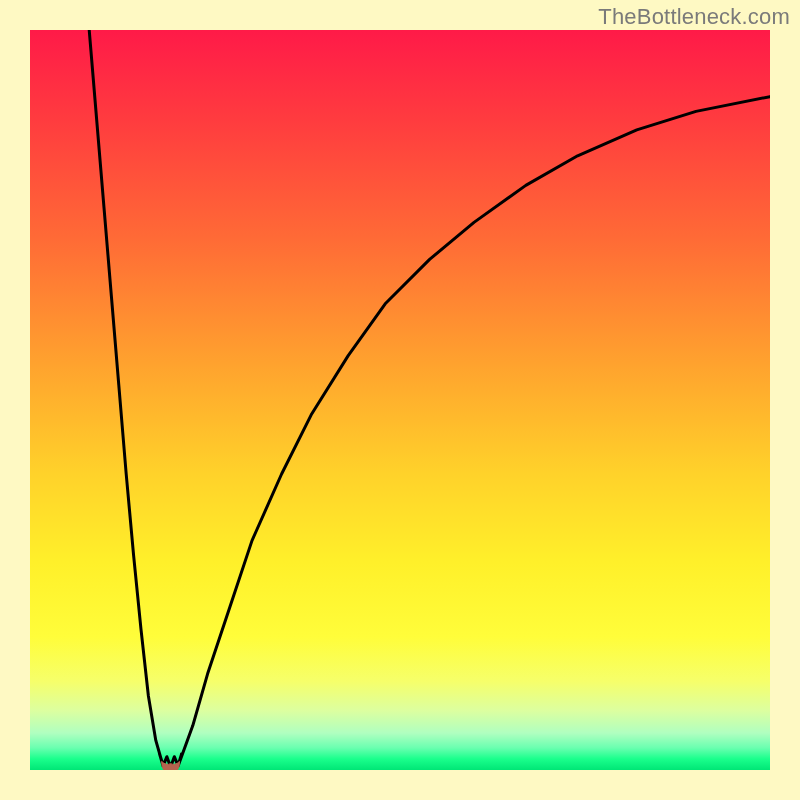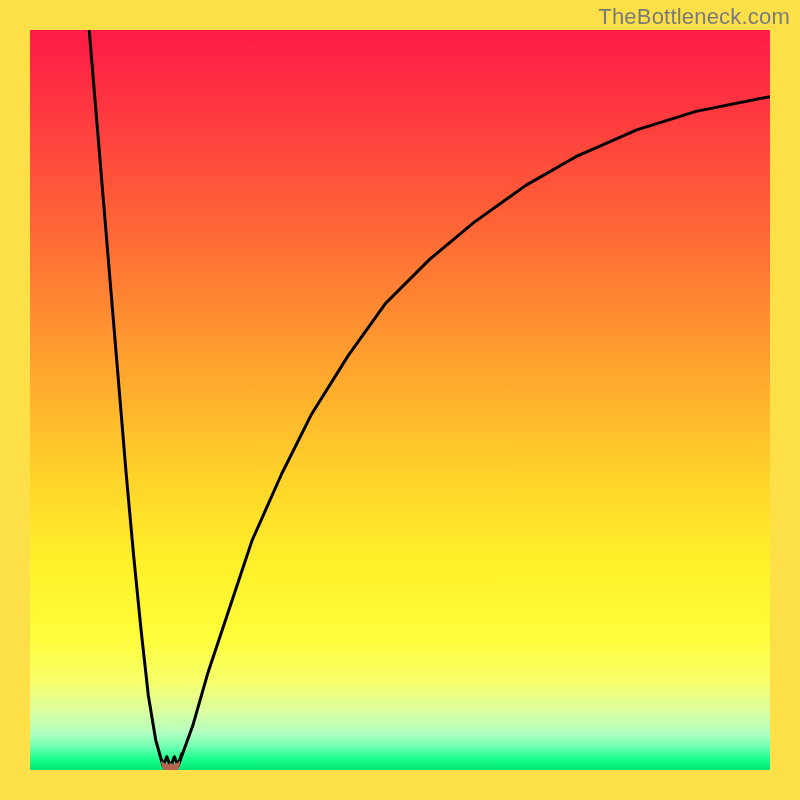--- a/index.html
+++ b/index.html
@@ -10,21 +10,21 @@
     background: #000;
     overflow: hidden;
     font-family: Arial, Helvetica, sans-serif;
   }
   .frame {
     position: absolute;
     top: 0;
     left: 0;
     width: 800px;
     height: 800px;
-    background: #fde047;
+    background: #fef9c3;
   }
   .plot-area {
     position: absolute;
     top: 30px;
     left: 30px;
     width: 740px;
     height: 740px;
     overflow: hidden;
   }
   .gradient {

